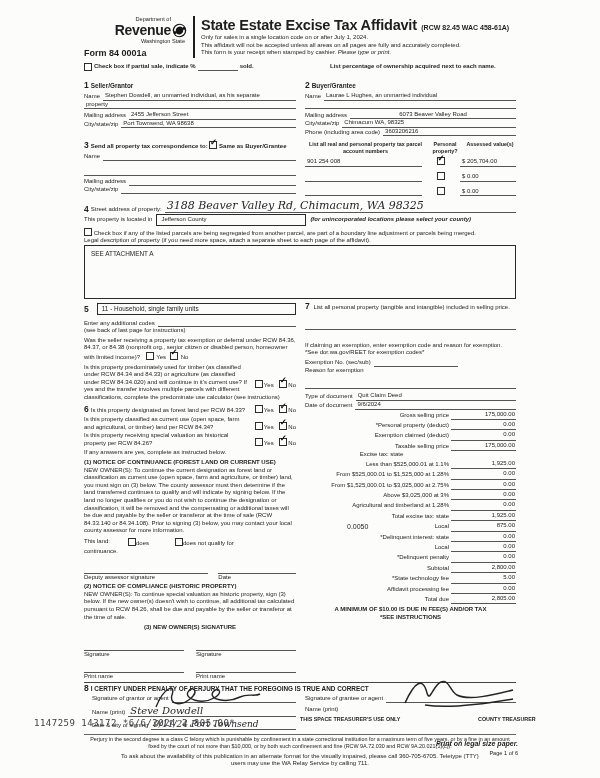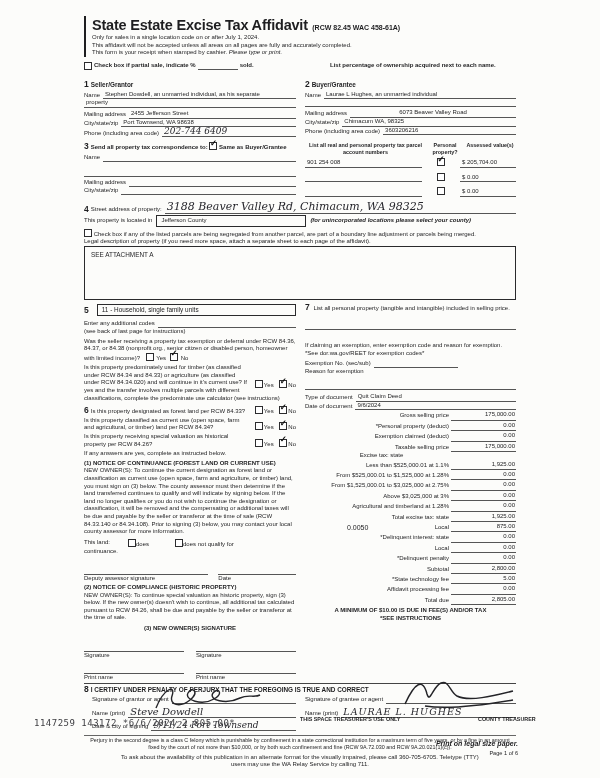--- a/index.html
+++ b/index.html
@@ -52,20 +52,35 @@
   .siglabel{font-size:6px;}
   .svg-sig{position:absolute;pointer-events:none;}
 </style>
 </head>
 <body>
 
 <div class="page">
   <div class="content">
 
     <div class="hdr">
+      <div class="hdr-logo">
+        <div class="hdr-dept">Department of</div>
+        <div class="hdr-brand-row">
+          <span class="hdr-brand">Revenue</span>
+          <span style="display:inline-block;width:15px;height:15px;">
+            <svg width="15" height="15" viewBox="0 0 20 20">
+              <circle cx="10" cy="10" r="9" fill="#141416"></circle>
+              <path d="M4 11 A6.5 6.5 0 0 1 15 5.5" stroke="#fff" stroke-width="2.2" fill="none"></path>
+              <path d="M16 9 A6.5 6.5 0 0 1 5 14.5" stroke="#fff" stroke-width="2.2" fill="none"></path>
+            </svg>
+          </span>
+        </div>
+        <div class="hdr-state">Washington State</div>
+        <div class="hdr-form">Form 84 0001a</div>
+      </div>
       <div class="hdr-divider"></div>
       <div class="hdr-main">
         <div>
           <span class="hdr-title">State Estate Excise Tax Affidavit</span>
           <span class="hdr-ref">(RCW 82.45 WAC 458-61A)</span>
         </div>
         <div class="t6">Only for sales in a single location code on or after July 1, 2024.</div>
         <div class="t6">This affidavit will not be accepted unless all areas on all pages are fully and accurately completed.</div>
         <div class="t6"><span>This form is your receipt when stamped by cashier. </span><span class="i">Please type or print.</span></div>
       </div>
@@ -91,24 +106,20 @@
         <div class="frow t6">
             <span class="fline">property</span>
           </div>
         <div class="frow t6" style="margin-top:2px;">
             <span class="flabel">Mailing address</span>
             <span class="fline">2455 Jefferson Street</span>
           </div>
         <div class="frow t6">
             <span class="flabel">City/state/zip</span>
             <span class="fline">Port Townsend, WA 98638</span>
-          </div>
-        <div class="frow t6">
-            <span class="flabel">Phone (including area code)</span>
-            <span class="fline hand" style="font-size:9px;line-height:9px;">202-744 6409</span>
           </div>
       </div>
       <div class="colR">
         <div><span class="secnum">2</span><span class="b t65">Buyer/Grantee</span></div>
         <div class="frow t6">
             <span class="flabel">Name</span>
             <span class="fline">Laurae L Hughes, an unmarried individual</span>
           </div>
         <div class="frow t6">
             <span class="fline"></span>
@@ -396,21 +407,20 @@
         <div class="colR" style="position:relative;">
           <svg class="svg-sig" style="left:90px;top:-20px;" width="120" height="36" viewBox="0 0 120 36">
             <path d="M10 28 C20 6, 28 2, 32 18 C35 28, 38 10, 46 7 C54 4, 55 16, 62 20 C74 26, 98 20, 118 15 M30 30 C55 34, 95 28, 118 24" stroke="#242428" stroke-width="1.5" fill="none"></path>
           </svg>
           <div class="frow t6">
               <span class="flabel">Signature of grantee or agent</span>
               <span class="fline"></span>
             </div>
           <div class="frow t6" style="margin-top:3px;">
               <span class="flabel">Name (print)</span>
-              <span class="fline hand" style="font-size:9.5px;line-height:10px;letter-spacing:1px;">LAURAE L. HUGHES</span>
             </div>
         </div>
       </div>
     </div>
 
     <div class="t5" style="text-align:center;margin-top:4px;border-top:0.8px solid #666;padding-top:1px;">Perjury in the second degree is a class C felony which is punishable by confinement in a state correctional institution for a maximum term of five years, or by a fine in an amount fixed by the court of not more than $10,000, or by both such confinement and fine (RCW 9A.72.030 and RCW 9A.20.021(1)(c)).</div>
     <div class="t5" style="text-align:center;margin-top:3px;width:86%;margin-left:auto;margin-right:auto;font-size:6px;line-height:7.4px;">To ask about the availability of this publication in an alternate format for the visually impaired, please call 360-705-6705. Teletype (TTY) users may use the WA Relay Service by calling 711.</div>
   </div>
 
   <div class="t5 b" style="position:absolute;left:300px;top:716px;">THIS SPACE TREASURER'S USE ONLY</div>

